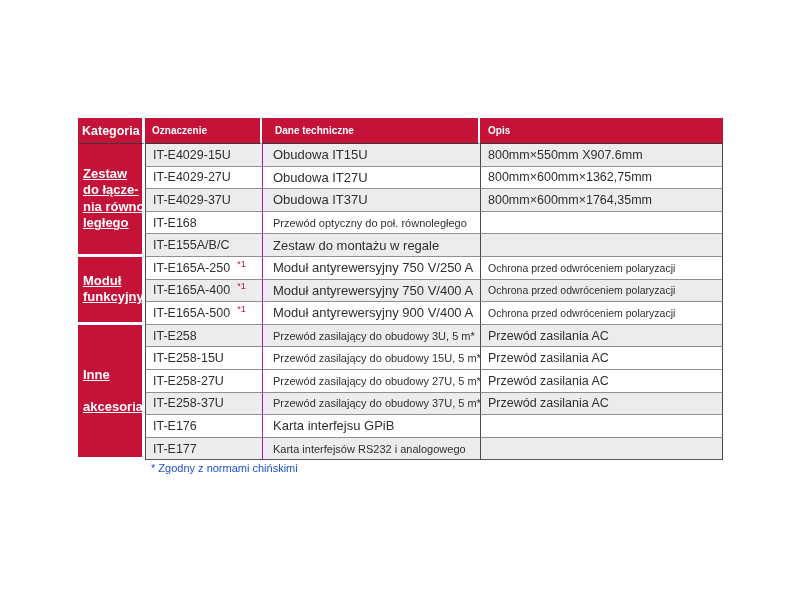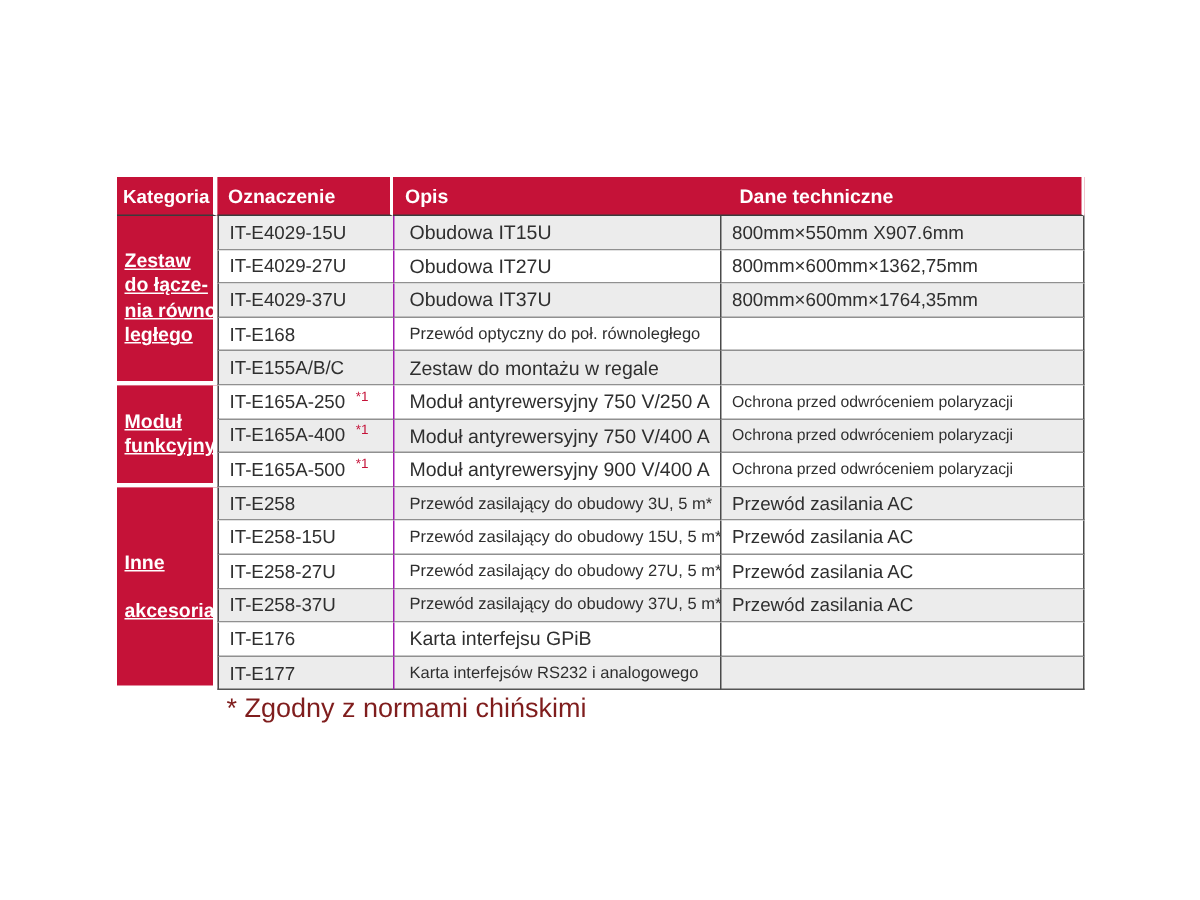--- a/index.html
+++ b/index.html
@@ -16,21 +16,21 @@
     display: grid;
     grid-template-columns: 67px 117px 218px 243px;
     grid-template-rows: 26px repeat(14, 22.6px);
   }
   .cell { box-sizing: border-box; display: flex; align-items: center; overflow: hidden; white-space: nowrap; }
   
   .hd {
     background: #c51238;
     color: #ffffff;
     font-weight: bold;
-    font-size: 13px;
+    font-size: 10px;
     border-bottom: 1px solid #3b3b3b;
     padding-left: 7px;
   }
   .hd-kat  { font-size: 12.5px; padding-left: 4px; border-right: 3px solid #ffffff; }
   .hd-ozn  { border-right: 2px solid #ffffff; }
   .hd-dane { padding-left: 13px; border-right: 2px solid #ffffff; }
   .hd-opis { padding-left: 8px; }
   
   .cat {
     grid-column: 1;
@@ -63,32 +63,32 @@
   .sup {
     color: #c51238;
     font-size: 9px;
     margin-left: 7px;
     position: relative;
     top: -4px;
   }
   .footnote {
     position: absolute;
     left: 151px; top: 462px;
-    font-size: 18px;
-    color: #7f1d1d;
+    font-size: 11px;
+    color: #1d4ed8;
   }
 </style>
 </head>
 <body>
 
 <div class="grid" id="grid">
   <div class="cell hd hd-kat">Kategoria</div>
   <div class="cell hd hd-ozn">Oznaczenie</div>
+  <div class="cell hd hd-dane">Dane techniczne</div>
   <div class="cell hd hd-opis">Opis</div>
-  <div class="cell hd hd-dane">Dane techniczne</div>
 
 <div class="cat cell" style="grid-row: 2 / span 5;">
       <div>Zestaw</div>
       <div>do łącze-</div>
       <div>nia równo-</div>
       <div>ległego</div>
     </div>
     <div class="cell c-id shaded">
       <span>IT-E4029-15U</span>
     </div>

